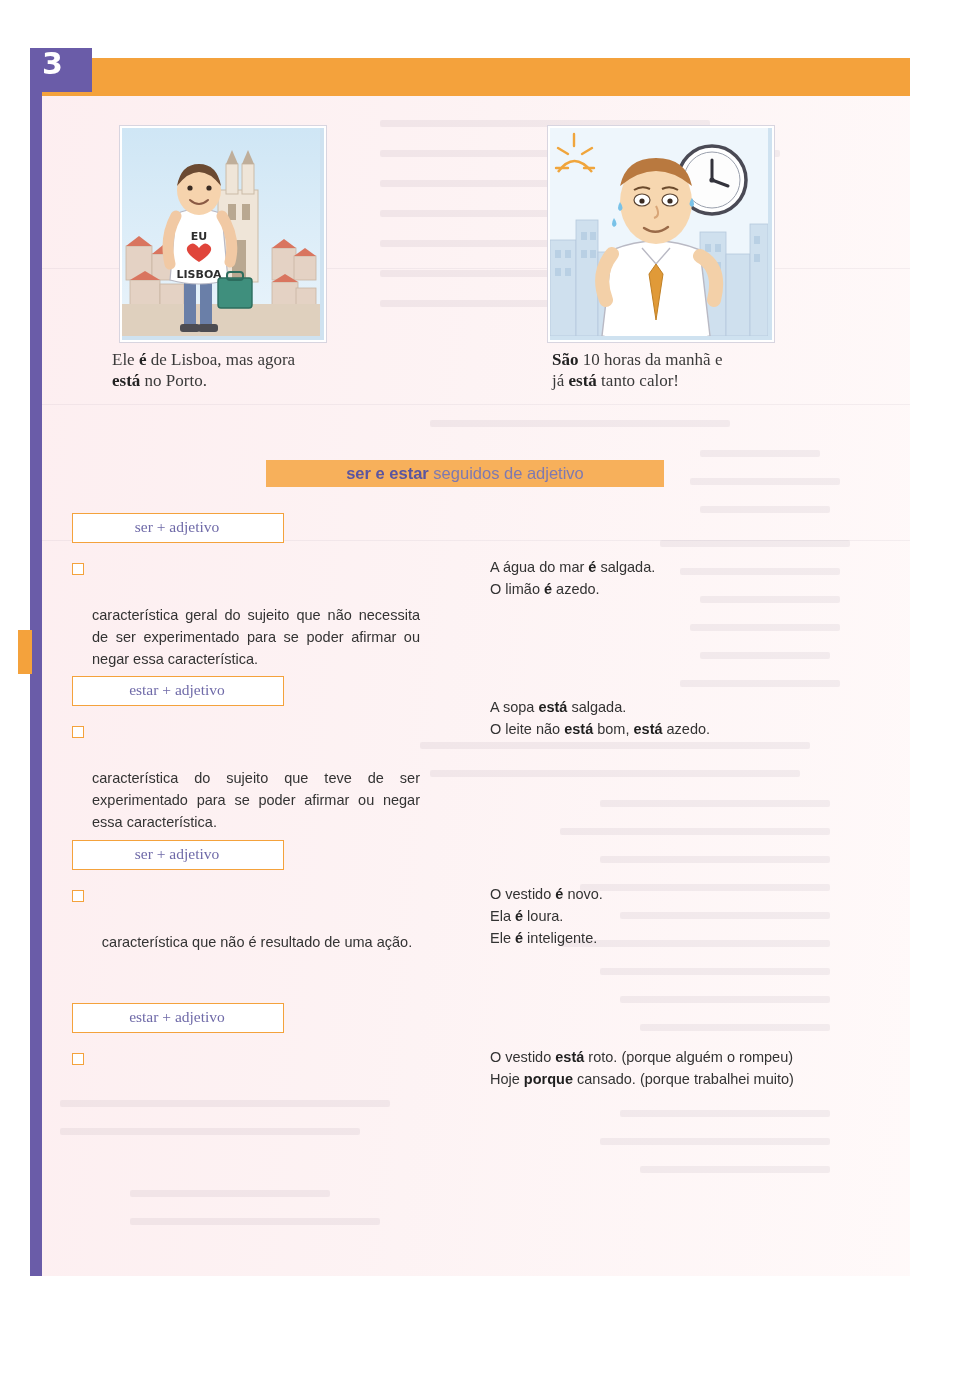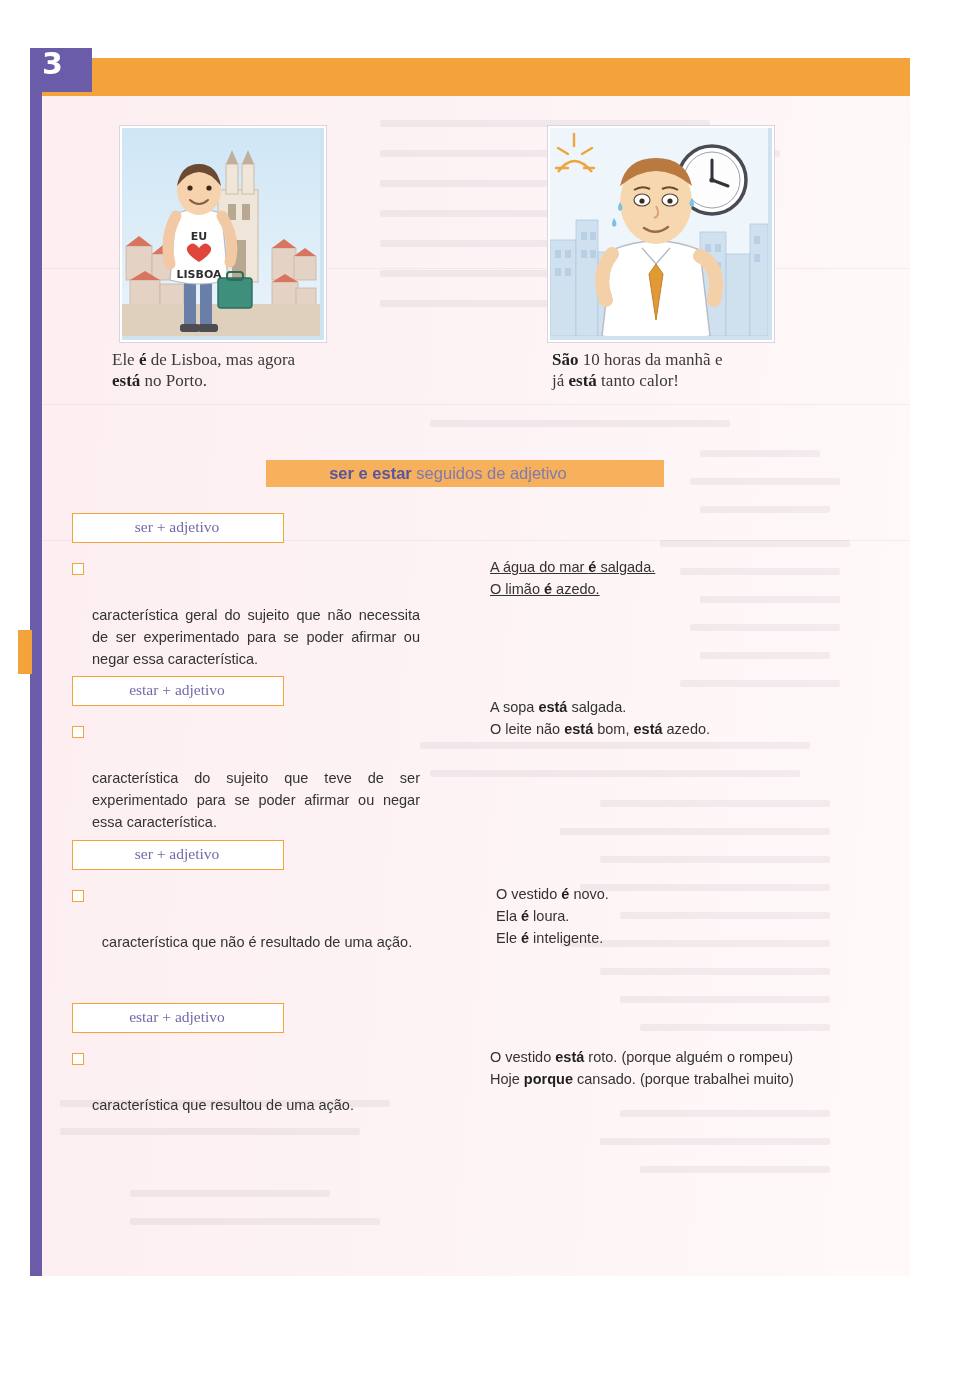--- a/index.html
+++ b/index.html
@@ -124,21 +124,21 @@
   .section-bar {
     position: absolute;
     left: 266px;
     top: 460px;
     width: 398px;
     height: 27px;
     background: #f7b05b;
   }
   .section-bar-title {
     position: absolute;
-    left: 249px;
+    left: 266px;
     top: 460px;
     width: 398px;
     height: 27px;
     line-height: 27px;
     text-align: center;
     font-size: 16.5px;
     color: #6f6aa8;
     font-family: "Liberation Sans", sans-serif;
   }
   .section-bar-title b { color: #5a55a0; }
@@ -408,41 +408,40 @@
     <b>São</b> 10 horas da manhã e<br>já <b>está</b> tanto calor!
   </div>
 
   <div class="section-bar"></div>
   <div class="section-bar-title"><b>ser e estar</b><span class="rest"> seguidos de adjetivo</span></div>
 
   <div class="rule-box" style="left:72px; top:513px; width:210px;"></div>
   <div class="rule-box-label" style="left:72px; top:513px; width:210px;">ser + adjetivo</div>
   <div class="bullet" style="left:72px; top:563px;"></div>
   <div class="rule-text" style="left:92px; top:556px; width:328px;">característica geral do sujeito que não necessita de ser experimentado para se poder afirmar ou negar essa característica.</div>
-  <div class="example-text" style="left:490px; top:556px; width:340px;text-decoration:underline;">
+  <div class="example-text" style="left:490px; top:556px; width:340px;">
     A água do mar <b>é</b> salgada.<br>O limão <b>é</b> azedo.
   </div>
 
   <div class="rule-box" style="left:72px; top:676px; width:210px;"></div>
   <div class="rule-box-label" style="left:72px; top:676px; width:210px;">estar + adjetivo</div>
   <div class="bullet" style="left:72px; top:726px;"></div>
   <div class="rule-text" style="left:92px; top:719px; width:328px;">característica do sujeito que teve de ser experimentado para se poder afirmar ou negar essa característica.</div>
   <div class="example-text" style="left:490px; top:696px; width:360px;">
     A sopa <b>está</b> salgada.<br>O leite não <b>está</b> bom, <b>está</b> azedo.
   </div>
 
   <div class="rule-box" style="left:72px; top:840px; width:210px;"></div>
   <div class="rule-box-label" style="left:72px; top:840px; width:210px;">ser + adjetivo</div>
   <div class="bullet" style="left:72px; top:890px;"></div>
   <div class="rule-text" style="left:92px; top:883px; width:330px; text-align:center;">característica que não é resultado de uma ação.</div>
-  <div class="example-text" style="left:490px; top:883px; width:340px;margin-left:6px;">
+  <div class="example-text" style="left:490px; top:883px; width:340px;">
     O vestido <b>é</b> novo.<br>Ela <b>é</b> loura.<br>Ele <b>é</b> inteligente.
   </div>
 
   <div class="rule-box" style="left:72px; top:1003px; width:210px;"></div>
   <div class="rule-box-label" style="left:72px; top:1003px; width:210px;">estar + adjetivo</div>
   <div class="bullet" style="left:72px; top:1053px;"></div>
-  <div class="rule-text" style="left:92px; top:1046px; width:340px; text-align:left;">característica que resultou de uma ação.</div>
   <div class="example-text" style="left:490px; top:1046px; width:330px;">
     O vestido <b>está</b> roto. (porque alguém o rompeu)<br>Hoje <b>porque</b> cansado. (porque trabalhei muito)
   </div>
 
 </div>
 
 </body></html>

